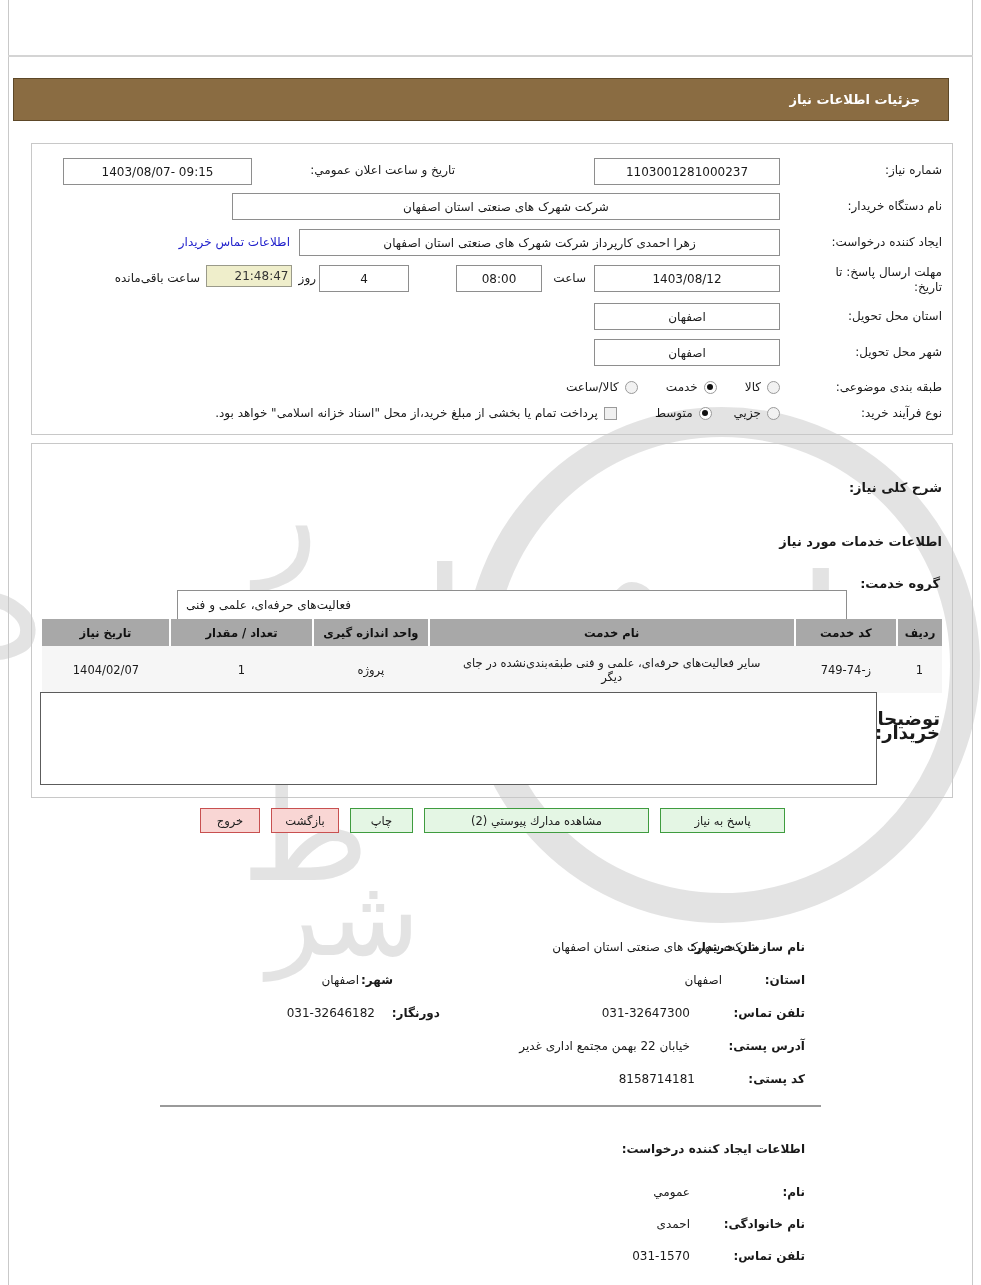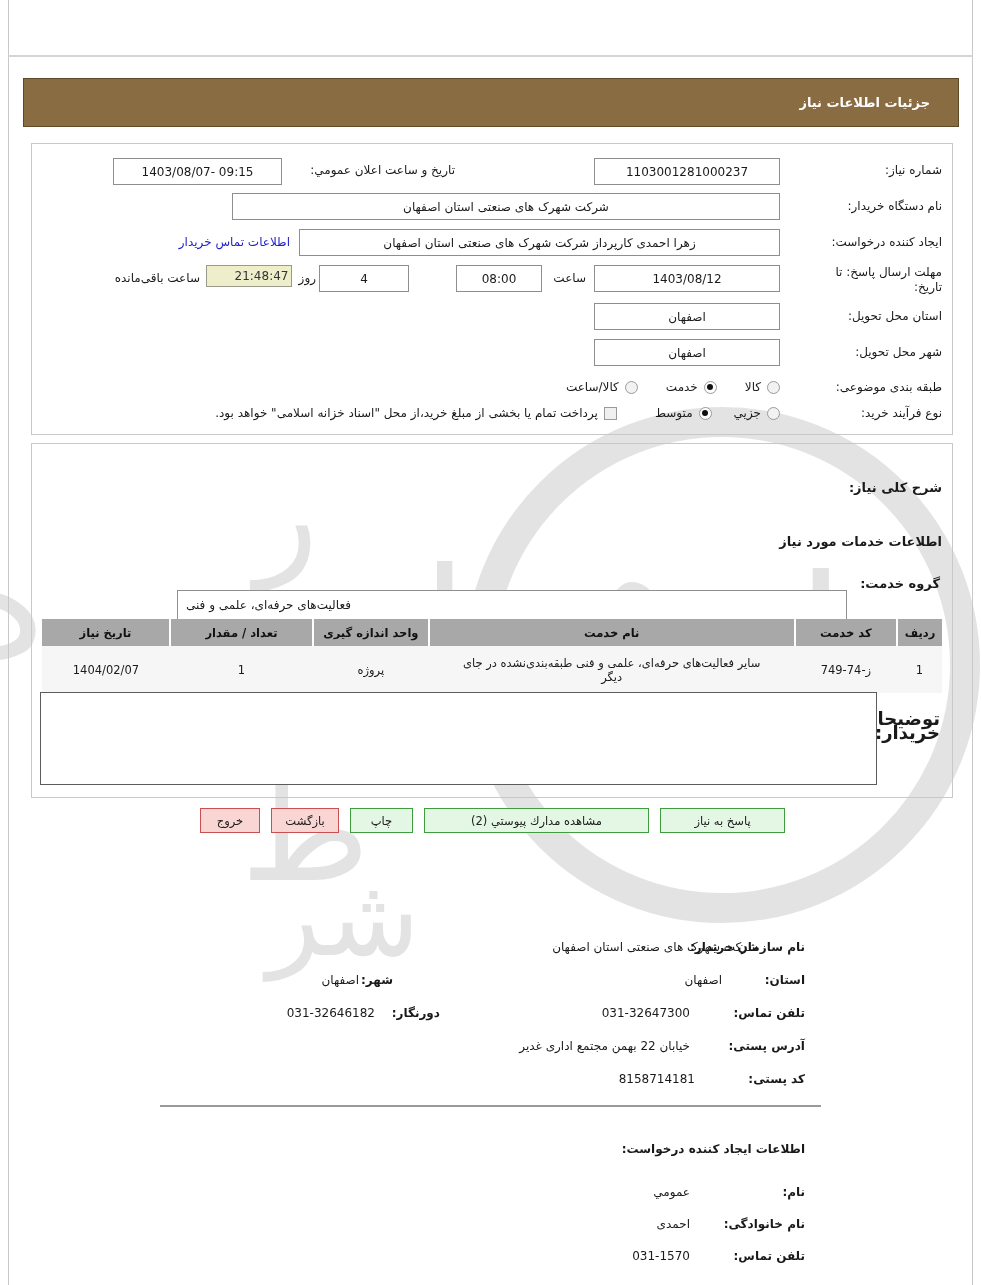--- a/index.html
+++ b/index.html
@@ -7,21 +7,21 @@
   body { width:981px; height:1285px; position:relative; overflow:hidden;
          font-family:"DejaVu Sans", sans-serif; font-size:12px; color:#1a1a1a; direction:rtl; }
   #page { position:absolute; inset:0; }
   .frame-line-v { position:absolute; top:0; bottom:0; width:1px; background:#c9c9c9; z-index:0; }
   .frame-line-top { position:absolute; left:8px; right:8px; top:55px; height:2px; background:#d4d4d4; z-index:0; }
   #watermark { position:absolute; top:0; left:0; z-index:1; pointer-events:none; }
   #content { position:absolute; inset:0; z-index:2; }
 
   .section-bar { position:absolute; background:#8a6c42; border:1px solid #5d4828; color:#ffffff;
                  font-weight:bold; font-size:13px; display:flex; align-items:center; }
-  .bar1 { right:22px; top:78px; width:936px; height:49px; padding-right:28px; }
+  .bar1 { right:32px; top:78px; width:936px; height:43px; padding-right:28px; }
   .bar2 { right:146px; top:869px; width:695px; height:30px; padding-right:18px; font-size:12.5px; }
 
   .panel { position:absolute; border:1px solid #c8c8c8; background:transparent; }
   .panel1 { right:28px; top:143px; width:922px; height:292px; }
   .panel2 { right:28px; top:443px; width:922px; height:355px; }
 
   .lbl { position:absolute; font-size:12px; color:#1a1a1a; white-space:nowrap; }
   .lbl.b { font-weight:bold; }
   .field { position:absolute; height:27px; background:#ffffff; border:1px solid #8e8e8e;
            display:flex; align-items:center; justify-content:center; font-size:12px; }
@@ -86,21 +86,21 @@
       <span>جزئیات اطلاعات نیاز</span>
     </div>
 
     <div class="panel panel1">
 
       <span class="lbl" style="top:19px; right:10px">شماره نیاز:</span>
       <div class="field" style="top:14px; right:172px; width:186px">
         <span class="ltr">1103001281000237</span>
       </div>
       <span class="lbl" style="top:19px; right:497px">تاریخ و ساعت اعلان عمومي:</span>
-      <div class="field" style="top:14px; right:670px; width:169px">
+      <div class="field" style="top:14px; right:700px; width:189px">
         <span class="ltr">1403/08/07- 09:15</span>
       </div>
 
       <span class="lbl" style="top:55px; right:10px">نام دستگاه خریدار:</span>
       <div class="field" style="top:49px; right:172px; width:548px">
         <span>شرکت شهرک های صنعتی استان اصفهان</span>
       </div>
 
       <span class="lbl" style="top:91px; right:10px">ایجاد کننده درخواست:</span>
       <div class="field" style="top:85px; right:172px; width:481px">

